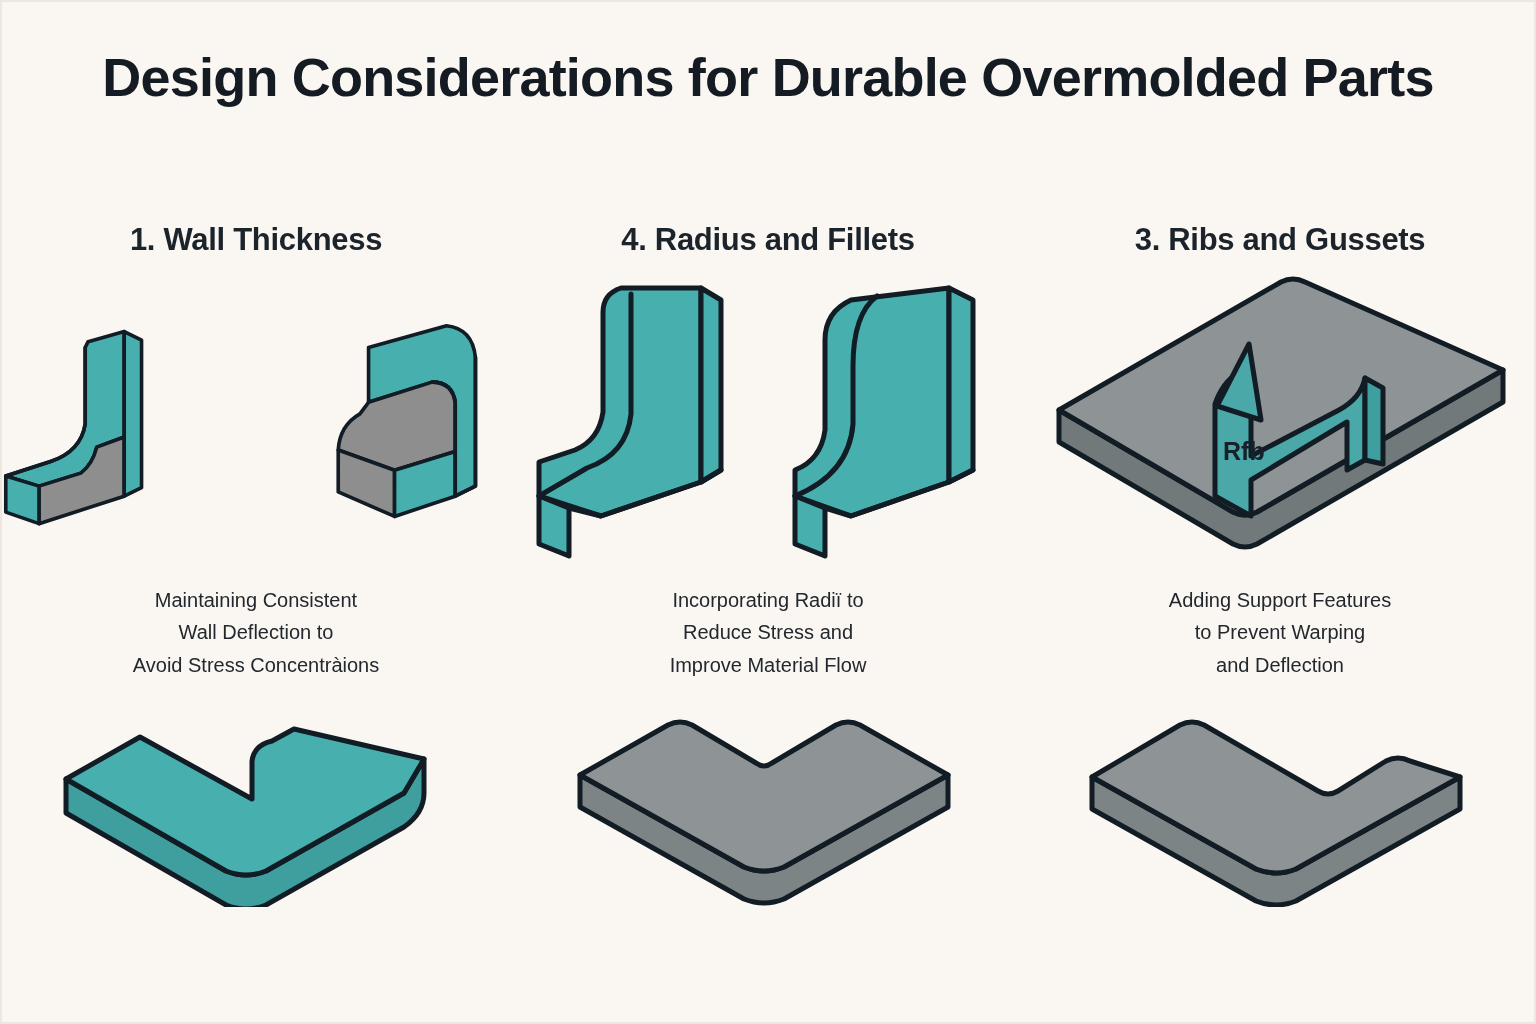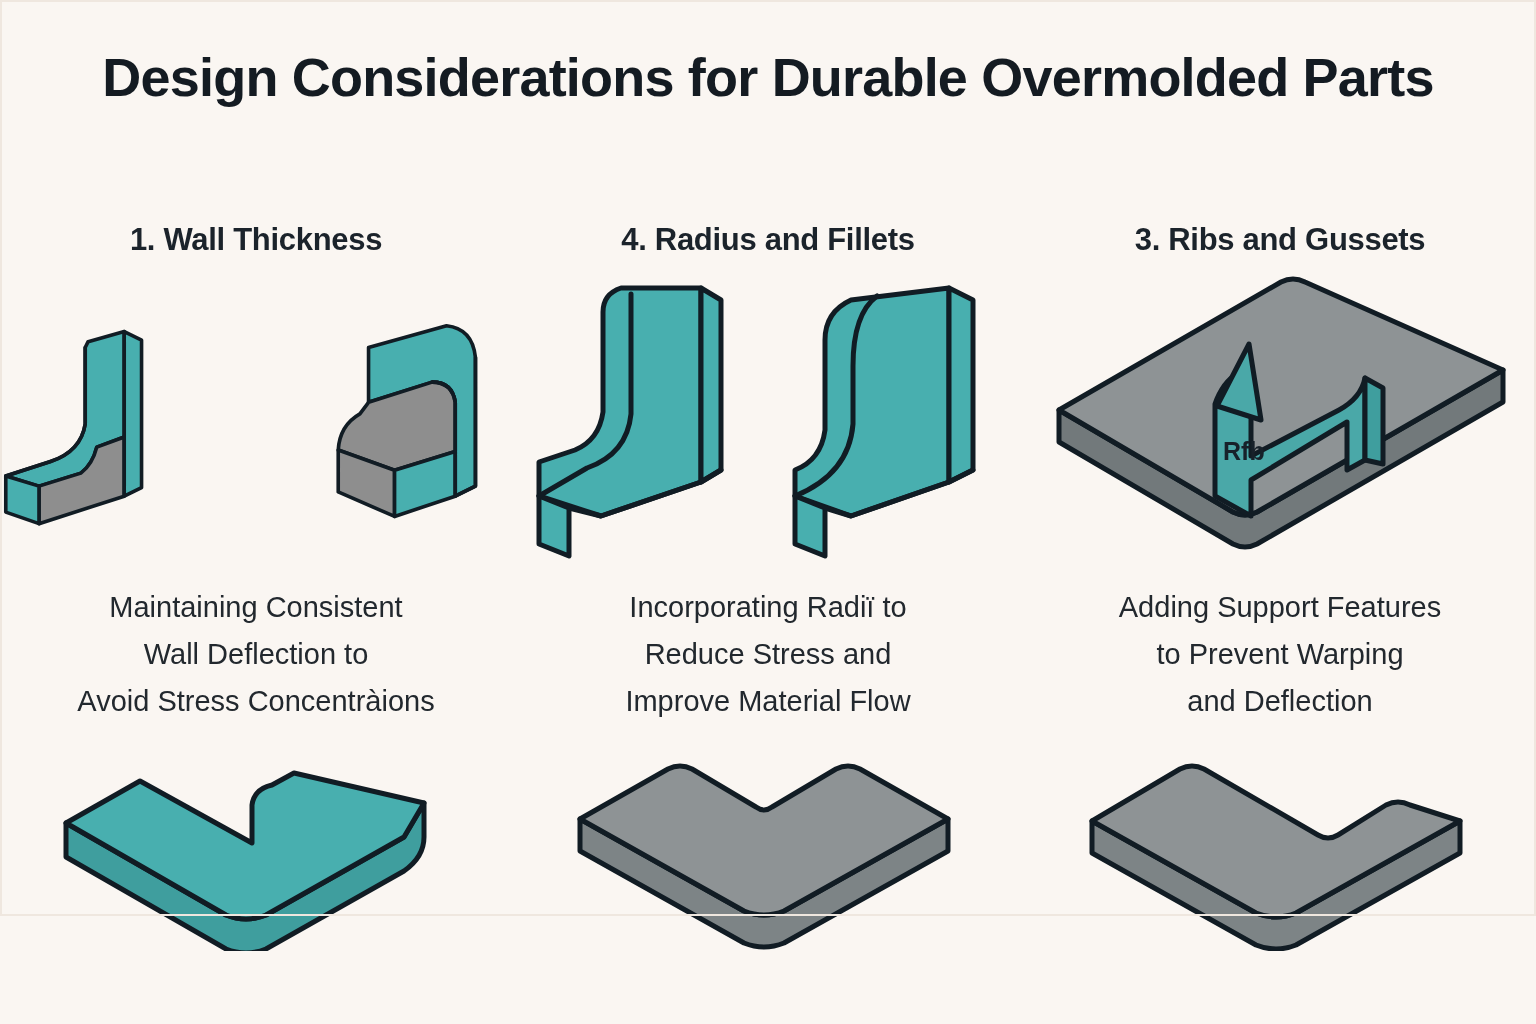--- a/index.html
+++ b/index.html
@@ -9,21 +9,21 @@
   body {
     width: 1536px;
     height: 1024px;
     overflow: hidden;
     font-family: "Liberation Sans", sans-serif;
     background: #faf6f2;
   }
   .poster {
     position: relative;
     width: 1536px;
-    height: 916px;
+    height: 1024px;
     background: #faf6f2;
     box-sizing: border-box;
   }
   .poster::after {
     content: "";
     position: absolute;
     left: 0; top: 0; right: 0; bottom: 0;
     border: 2px solid #efe7df;
     pointer-events: none;
   }
@@ -67,21 +67,21 @@
     white-space: nowrap;
   }
   .figure-top {
     height: 320px;
     width: 100%;
     display: flex;
     align-items: center;
     justify-content: center;
   }
   .caption {
-    font-size: 29px;
+    font-size: 20px;
     line-height: 1.62;
     color: #22282e;
     text-align: center;
     width: 470px;
   }
   .caption .cline { display: block; }
   .figure-bottom {
     margin-top: 26px;
     height: 210px;
     width: 100%;

